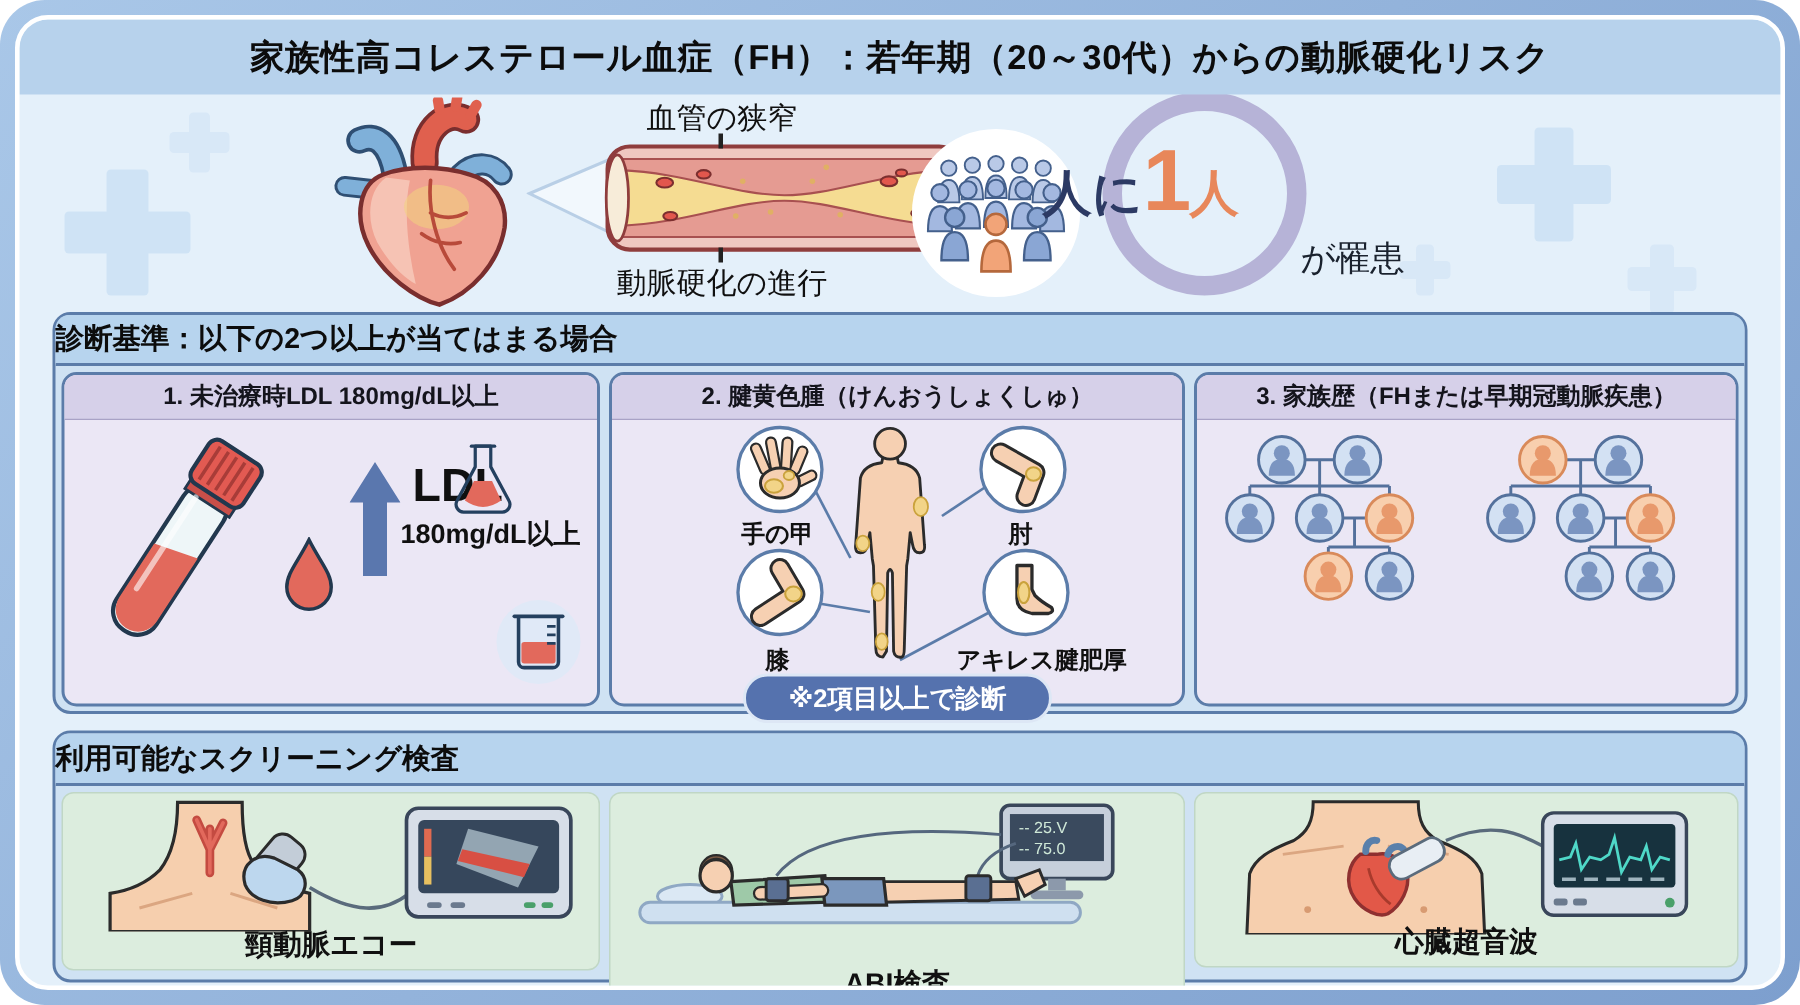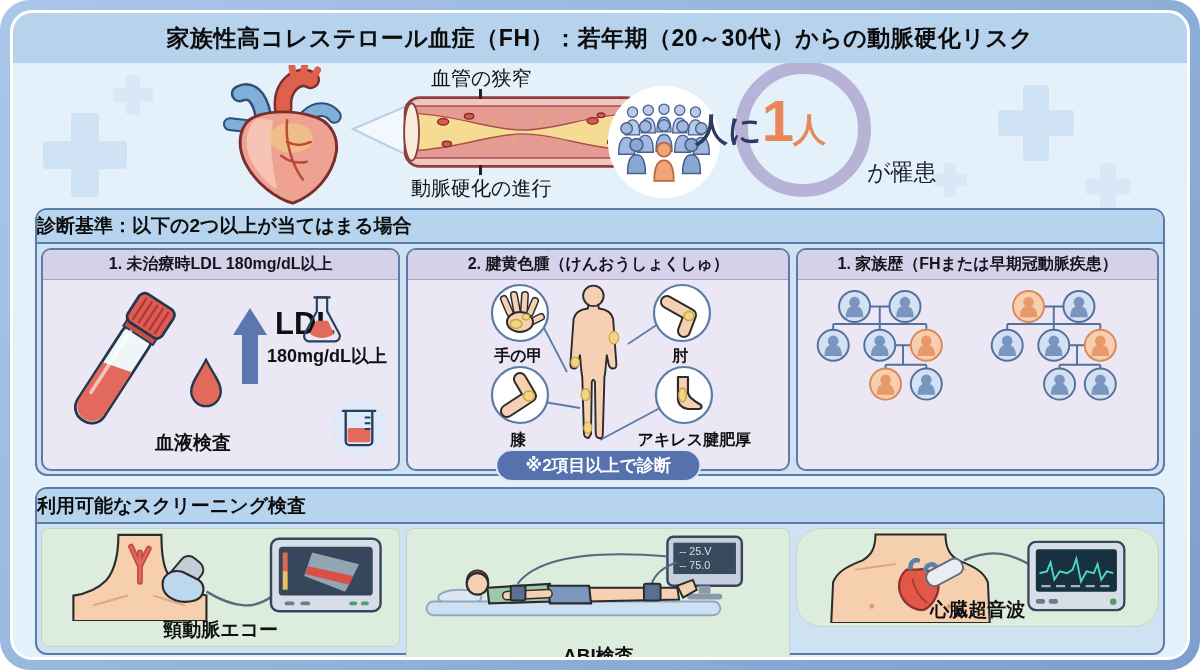--- a/index.html
+++ b/index.html
@@ -182,21 +182,20 @@
               <line x1="15" y1="4" x2="33" y2="4" stroke="#24405f" stroke-width="2.5" stroke-linecap="round"></line>
             </svg>
             <div class="beaker-chip" style="left:288px;top:120px;">
               <svg width="38" height="42" viewBox="0 0 40 44">
                 <rect x="8" y="22" width="24" height="15" rx="2" fill="#e2695c"></rect>
                 <path d="M6,4 V36 a4,4 0 0 0 4,4 h20 a4,4 0 0 0 4,-4 V4" fill="none" stroke="#24405f" stroke-width="2.5"></path>
                 <line x1="3" y1="4" x2="37" y2="4" stroke="#24405f" stroke-width="2.5" stroke-linecap="round"></line>
                 <path d="M26,11 h6 M26,17 h6 M26,23 h6" stroke="#24405f" stroke-width="2"></path>
               </svg>
             </div>
-            <div class="abs cap" style="left:0;width:300px;top:150px;">血液検査</div>
           </div>
         </div>
 
         <div class="dx-panel" style="flex:1 1 33.8%;">
           <div class="dx-head">
               <span>2. 腱黄色腫（けんおうしょくしゅ）</span>
             </div>
           <div class="dx-body">
             <svg class="abs" style="left:0;top:0;width:100%;height:189px;" viewBox="0 0 376 189">
               <g stroke="#5b7ca9" stroke-width="1.8">
@@ -260,21 +259,21 @@
             <div class="xlabel" style="left:110px;top:66px;">手の甲</div>
             <div class="xlabel" style="left:272px;top:66px;">肘</div>
             <div class="xlabel" style="left:110px;top:150px;">膝</div>
             <div class="xlabel" style="left:286px;top:150px;">アキレス腱肥厚</div>
             <div class="badge">※2項目以上で診断</div>
           </div>
         </div>
 
         <div class="dx-panel" style="flex:1 1 31.9%;">
           <div class="dx-head">
-              <span>1. 家族歴（FHまたは早期冠動脈疾患）</span>
+              <span>3. 家族歴（FHまたは早期冠動脈疾患）</span>
             </div>
           <div class="dx-body">
             <svg class="abs" style="left:10px;top:4px;" width="160" height="142" viewBox="0 0 165 144">
               <defs>
                 <g id="av">
                     <circle cy="-4.5" r="5.5"></circle>
                     <path d="M-9,11 C-9,2 -5,-0.5 0,-0.5 C5,-0.5 9,2 9,11 Z"></path>
                   </g>
               </defs>
               <g stroke="#54719c" stroke-width="2" fill="none">
@@ -387,21 +386,21 @@
             <path d="M88,68 L130,66" stroke="#2b2b2b" stroke-width="10" stroke-linecap="round"></path>
             <path d="M88,68 L130,66" stroke="#f6d0b2" stroke-width="7" stroke-linecap="round"></path>
             <circle cx="58" cy="56" r="11" fill="#f6d0b2" stroke="#2b2b2b" stroke-width="2.2"></circle>
             <path d="M47,53 A11,11 0 0 1 69,53 L65,47 Q58,42 51,47 Z" fill="#7a5a45" stroke="#2b2b2b" stroke-width="1.5"></path>
             <rect x="92" y="58" width="15" height="15" rx="2" fill="#5a6f92" stroke="#2b2b2b" stroke-width="2"></rect>
             <rect x="228" y="56" width="17" height="17" rx="2" fill="#5a6f92" stroke="#2b2b2b" stroke-width="2"></rect>
           </svg>
           <div class="green-cap">ABI検査</div>
         </div>
 
-        <div class="green-panel" style="flex:1 1 31.9%;height:99px;border-radius:25px;">
+        <div class="green-panel" style="flex:1 1 31.9%;height:117px;">
           <svg class="abs" style="left:20px;top:0;" width="316" height="94" viewBox="0 0 340 102">
             <path d="M62,6 C62,20 58,28 48,34 C30,41 20,47 16,58 L14,102 L186,102 L184,58 C180,47 170,41 152,34 C142,28 138,20 138,6 Z" fill="#f6cfae" stroke="#2b2b2b" stroke-width="2.2"></path>
             <path d="M40,44 L84,38 M160,44 L116,38" stroke="#dba681" stroke-width="2" fill="none"></path>
             <circle cx="58" cy="84" r="2.5" fill="#d89b72"></circle>
               <circle cx="142" cy="84" r="2.5" fill="#d89b72"></circle>
             <path d="M96,44 C88,50 84,64 92,76 C98,85 110,90 116,87 C126,81 132,68 130,58 C128,48 118,42 108,44 Z" fill="#e25848" stroke="#8f3030" stroke-width="2.5"></path>
             <path d="M100,42 C100,36 104,33 108,34 M116,44 C118,38 124,37 127,40" stroke="#5a80ab" stroke-width="5" fill="none" stroke-linecap="round"></path>
             <path d="M102,54 C104,64 110,74 118,80" stroke="#a83a2c" stroke-width="2" fill="none"></path>
             <rect x="116" y="38" width="42" height="18" rx="8" transform="rotate(-28 137 47)" fill="#e8eef4" stroke="#5a6b7c" stroke-width="2"></rect>
             <path d="M158,34 C190,20 210,28 228,38" fill="none" stroke="#5a6b7c" stroke-width="2.5"></path>

